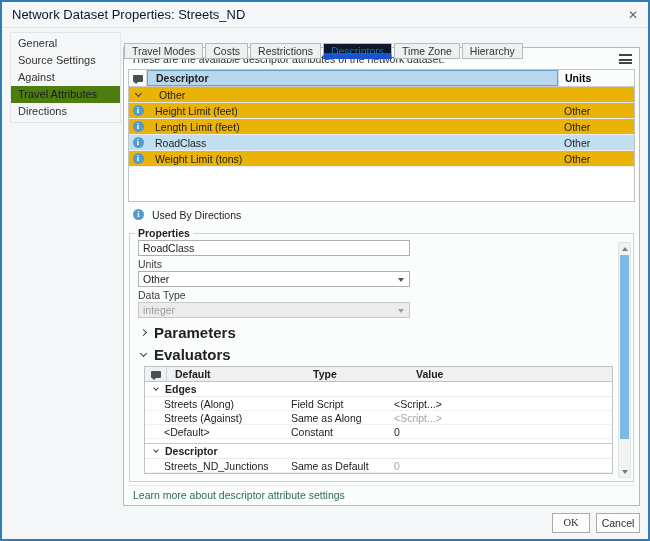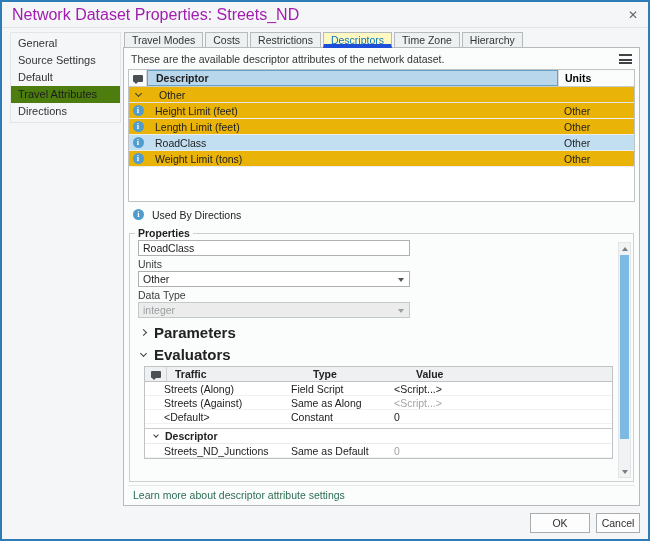--- a/index.html
+++ b/index.html
@@ -3,35 +3,35 @@
 <meta charset="utf-8">
 <style>
   * { box-sizing: border-box; margin: 0; padding: 0; }
   html,body { width:650px; height:541px; font-family:"Liberation Sans", sans-serif; background:#fff; }
   .dialog { position:absolute; left:0; top:0; width:650px; height:541px;
             border:2px solid #2e7cb8; background:#f4f6f7; overflow:hidden; }
 
   
   .titlebar { position:absolute; left:0; top:0; right:0; height:26px; display:flex;
               align-items:center; padding:0 10px; border-bottom:1px solid #e2e5e7; }
-  .title { color:#a21caf; font-size:16px; }
+  .title { color:#0f172a; font-size:13px; }
   .close-btn { margin-left:auto; color:#5f686e; font-size:12px; line-height:12px; cursor:default; }
 
   
   .sidebar { position:absolute; left:8px; top:30px; width:111px; font-size:11px; color:#333;
              border:1px solid #e3e6e8; background:transparent; padding:2px 0; }
   .side-item { height:17px; line-height:17px; padding-left:7px; white-space:nowrap; }
   .side-item.selected { background:#4d7c0f; font-weight:normal; color:#1d1d1d; }
 
   
   .main { position:absolute; left:121px; top:30px; right:8px; bottom:33px; }
   .tabs { display:flex; height:16px; font-size:10.5px; position:relative; z-index:2; padding-left:1px; }
   .tab { padding:0 7px; line-height:14px; height:16px; background:#eef1f1; border:1px solid #b6babc;
-         margin-right:2px; color:#333; white-space:nowrap; }
-  .tab.active { background:#fef9c3; color:#0b76b8; border-bottom:4px solid #1d4ed8; }
+         margin-right:2px; color:#333; white-space:nowrap;margin-top:11px; }
+  .tab.active { background:#0f172a; color:#0b76b8; border-bottom:6px solid #1d4ed8; }
   .panel { position:absolute; left:0; right:0; top:15px; bottom:0; border:1px solid #b6babc;
            background:#fbfcfc; display:flex; flex-direction:column; padding:3px 4px 2px 4px; }
 
   .intro-row { display:flex; align-items:center; height:16px; flex:none; font-size:10.5px;
                color:#333; padding:0 3px; }
   .menu-icon { margin-left:auto; width:13px; height:10px; border-top:2px solid #3f4346;
                border-bottom:2px solid #3f4346; position:relative; }
   .menu-icon::before { content:""; position:absolute; left:0; right:0; top:3px; height:2px; background:#3f4346; }
 
   
@@ -106,37 +106,37 @@
   .vs-track { flex:1; position:relative; }
   .vs-thumb { position:absolute; left:1px; right:1px; top:1px; height:87%; background:#7cb9e3; }
 
   .learn-row { flex:none; height:18px; display:flex; align-items:center; padding-left:5px;
                border-top:1px solid #e6e8ea; margin-top:1px; }
   .learn-link { color:#2c6e52; font-size:10.5px; }
 
   
   .btn { position:absolute; bottom:6px; height:20px; background:#fdfdfd; border:1px solid #a9acae;
          font-size:10.5px; color:#2e2e2e; text-align:center; line-height:18px; }
-  .btn-ok { right:58px; width:60px; }
+  .btn-ok { right:58px; width:38px;font-family:Liberation Serif, serif; }
   .btn-cancel { right:8px; width:44px; }
 </style>
 </head>
 <body>
 
 <div class="dialog">
 
   <div class="titlebar">
     <span class="title">Network Dataset Properties: Streets_ND</span>
     <span class="close-btn">✕</span>
   </div>
 
   <div class="sidebar">
     <div class="side-item">General</div>
     <div class="side-item">Source Settings</div>
-    <div class="side-item">Default</div>
+    <div class="side-item">Against</div>
     <div class="side-item selected">Travel Attributes</div>
     <div class="side-item">Directions</div>
   </div>
 
   <div class="main">
     <div class="tabs">
       <div class="tab">Travel Modes</div>
       <div class="tab">Costs</div>
       <div class="tab">Restrictions</div>
       <div class="tab active">Descriptors</div>
@@ -224,25 +224,29 @@
         <div class="expander">
           <span class="chev"></span>
           <span>Evaluators</span>
         </div>
 
         <div class="etable">
           <div class="et-header">
             <span class="et-icon">
                 <span class="flag-icon"></span>
               </span>
-            <span class="et-source">Traffic</span>
+            <span class="et-source">Default</span>
             <span class="et-type">Type</span>
             <span class="et-value">Value</span>
           </div>
 
+          <div class="et-group">
+            <span class="chev small"></span>
+            <span>Edges</span>
+          </div>
           <div class="et-row">
             <span class="et-source">Streets (Along)</span>
             <span class="et-type">Field Script</span>
             <span class="et-value">&lt;Script...&gt;</span>
           </div>
           <div class="et-row">
             <span class="et-source">Streets (Against)</span>
             <span class="et-type">Same as Along</span>
             <span class="et-value muted">&lt;Script...&gt;</span>
           </div>

